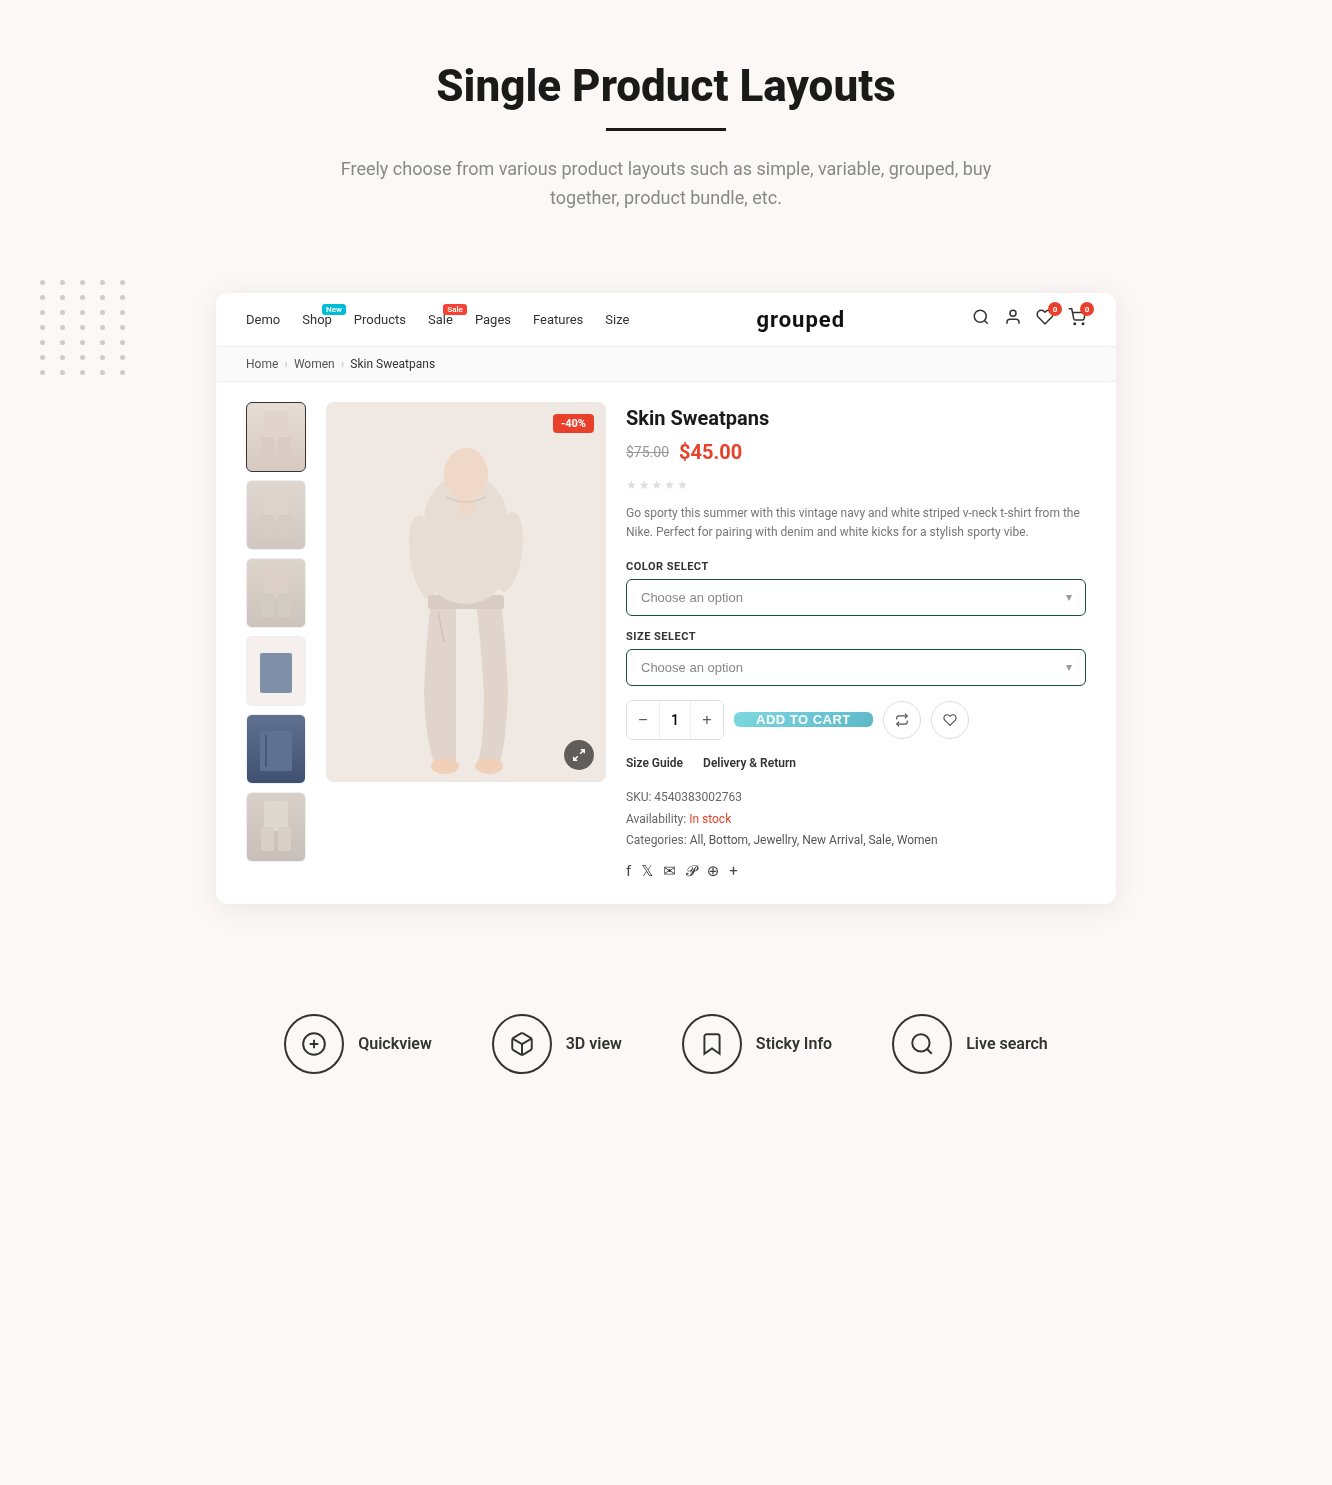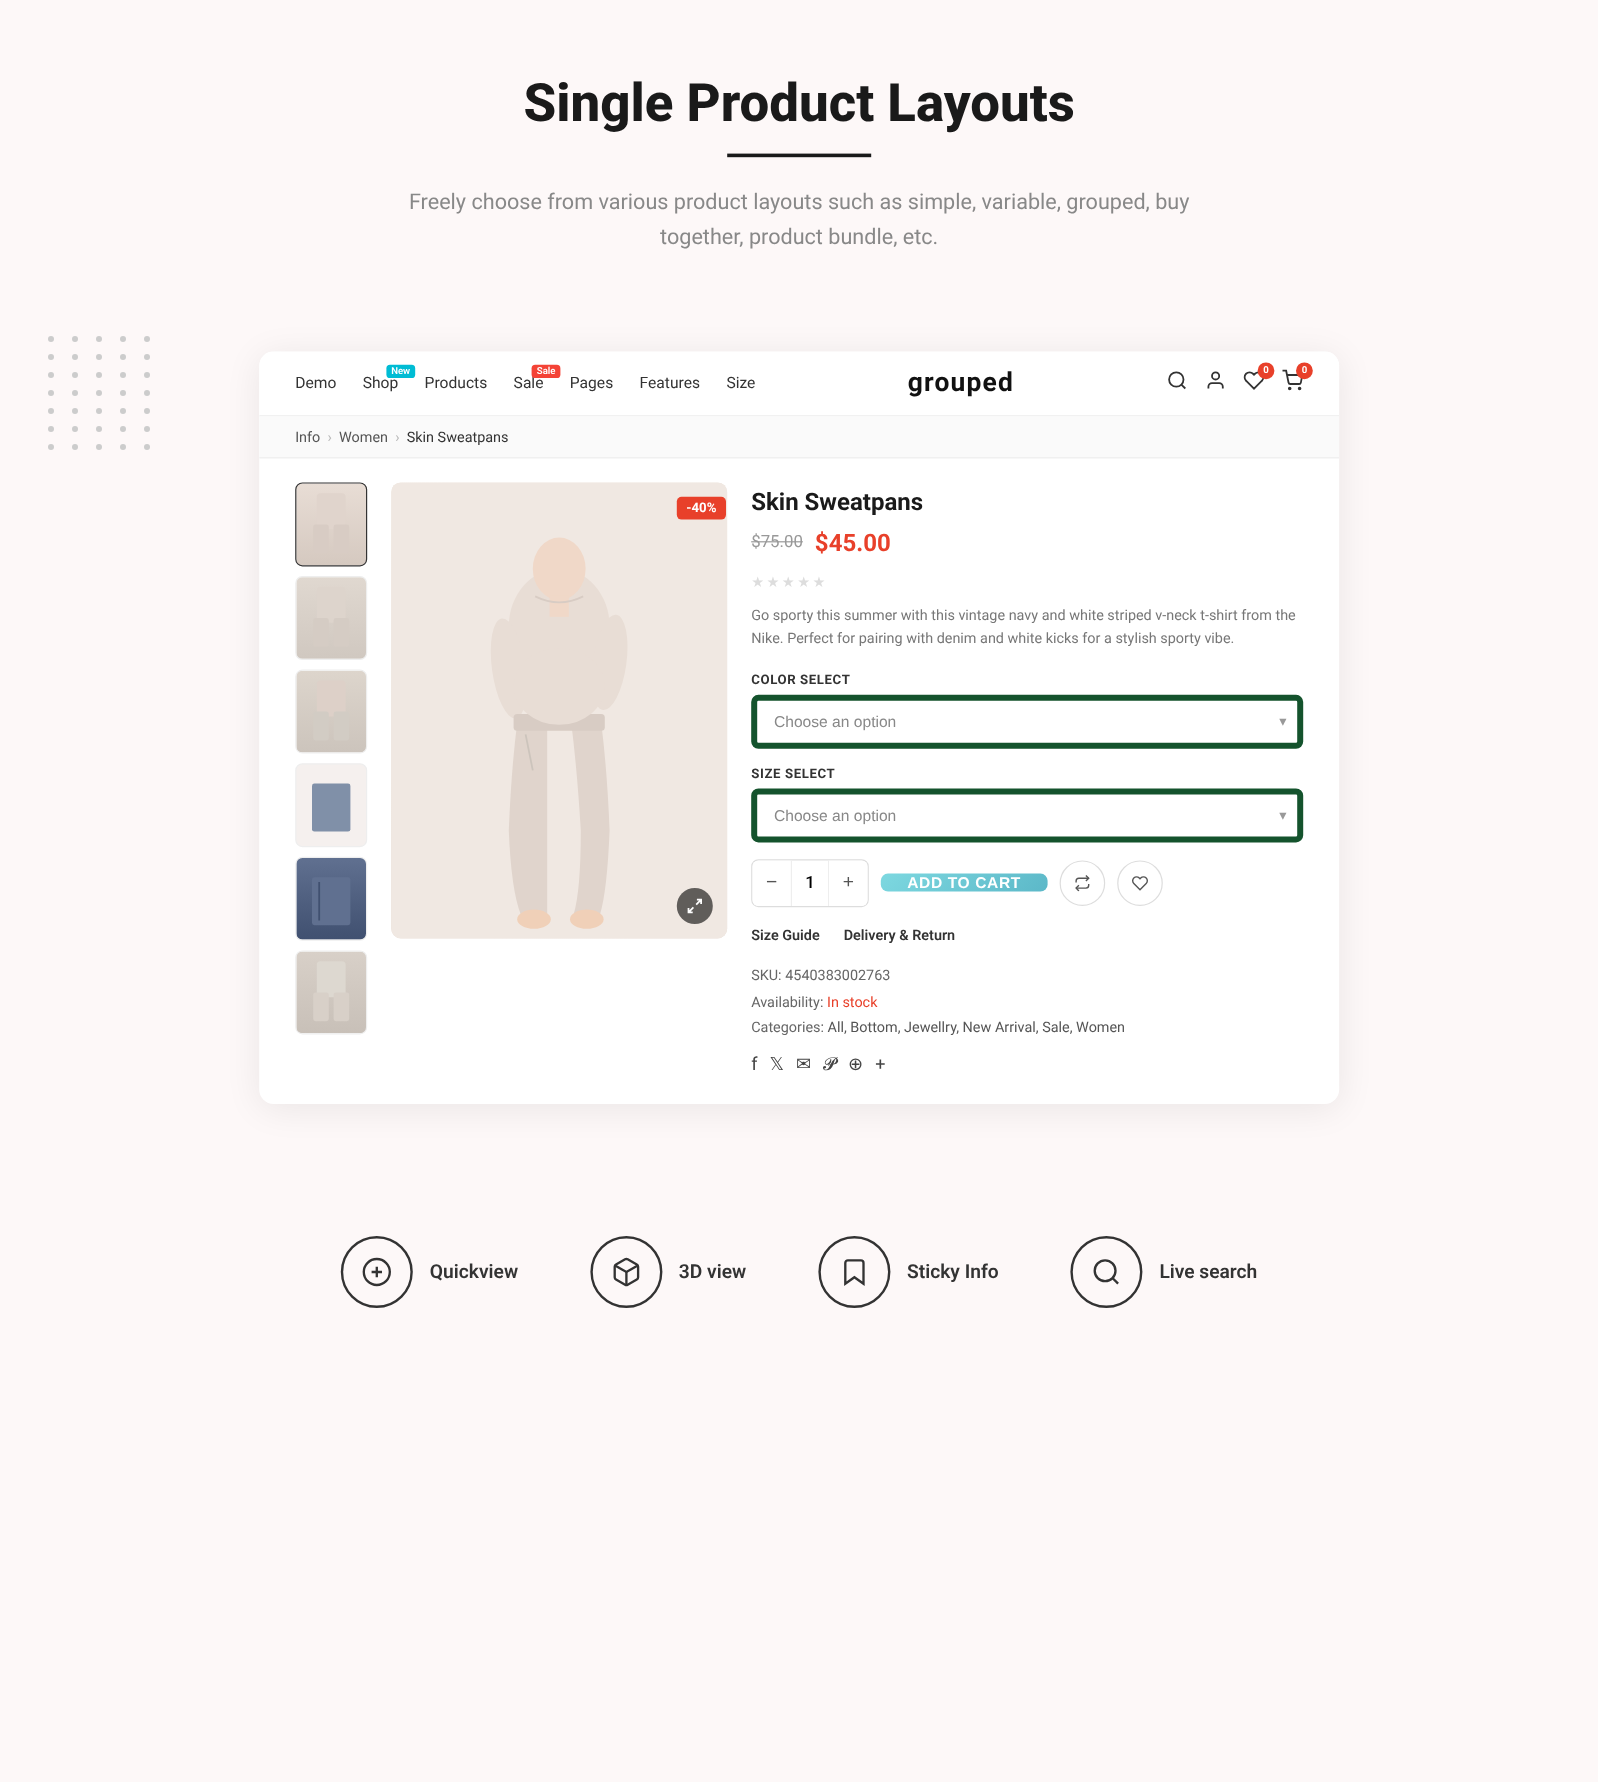--- a/index.html
+++ b/index.html
@@ -236,21 +236,21 @@
       flex: 0 0 280px;
       height: 380px;
       border-radius: 8px;
       overflow: hidden;
       background: linear-gradient(160deg, #f0e8e0 0%, #e8ddd5 100%);
     }
 
     .discount-badge {
       position: absolute;
       top: 12px;
-      right: 1px;
+      right: 12px;
       background: #e8402a;
       color: white;
       font-size: 11px;
       font-weight: 700;
       padding: 3px 8px;
       border-radius: 4px;
     }
 
     .expand-btn {
       position: absolute;
@@ -327,21 +327,21 @@
     }
 
     .select-wrapper {
       position: relative;
       margin-bottom: 14px;
     }
 
     .select-wrapper select {
       width: 100%;
       padding: 10px 14px;
-      border: 5px solid #14532d;
+      border: 1px solid #14532d;
       border-radius: 6px;
       font-size: 13px;
       color: #888;
       appearance: none;
       background: white;
       cursor: pointer;
     }
 
     .select-arrow {
       position: absolute;
@@ -596,21 +596,21 @@
             <circle cx="9" cy="21" r="1"></circle>
               <circle cx="20" cy="21" r="1"></circle>
               <path d="M1 1h4l2.68 13.39a2 2 0 0 0 2 1.61h9.72a2 2 0 0 0 2-1.61L23 6H6"></path>
           </svg>
           <span class="nav-badge-count">0</span>
         </div>
       </div>
     </div>
 
     <div class="breadcrumb">
-      <span class="bc-link">Info</span>
+      <span class="bc-link">Home</span>
       <span class="bc-sep">›</span>
       <span class="bc-link">Women</span>
       <span class="bc-sep">›</span>
       <span class="bc-current">Skin Sweatpans</span>
     </div>
 
     <div class="product-layout">
 
       <div class="thumbnails">
         <div class="thumb thumb-1 active">

